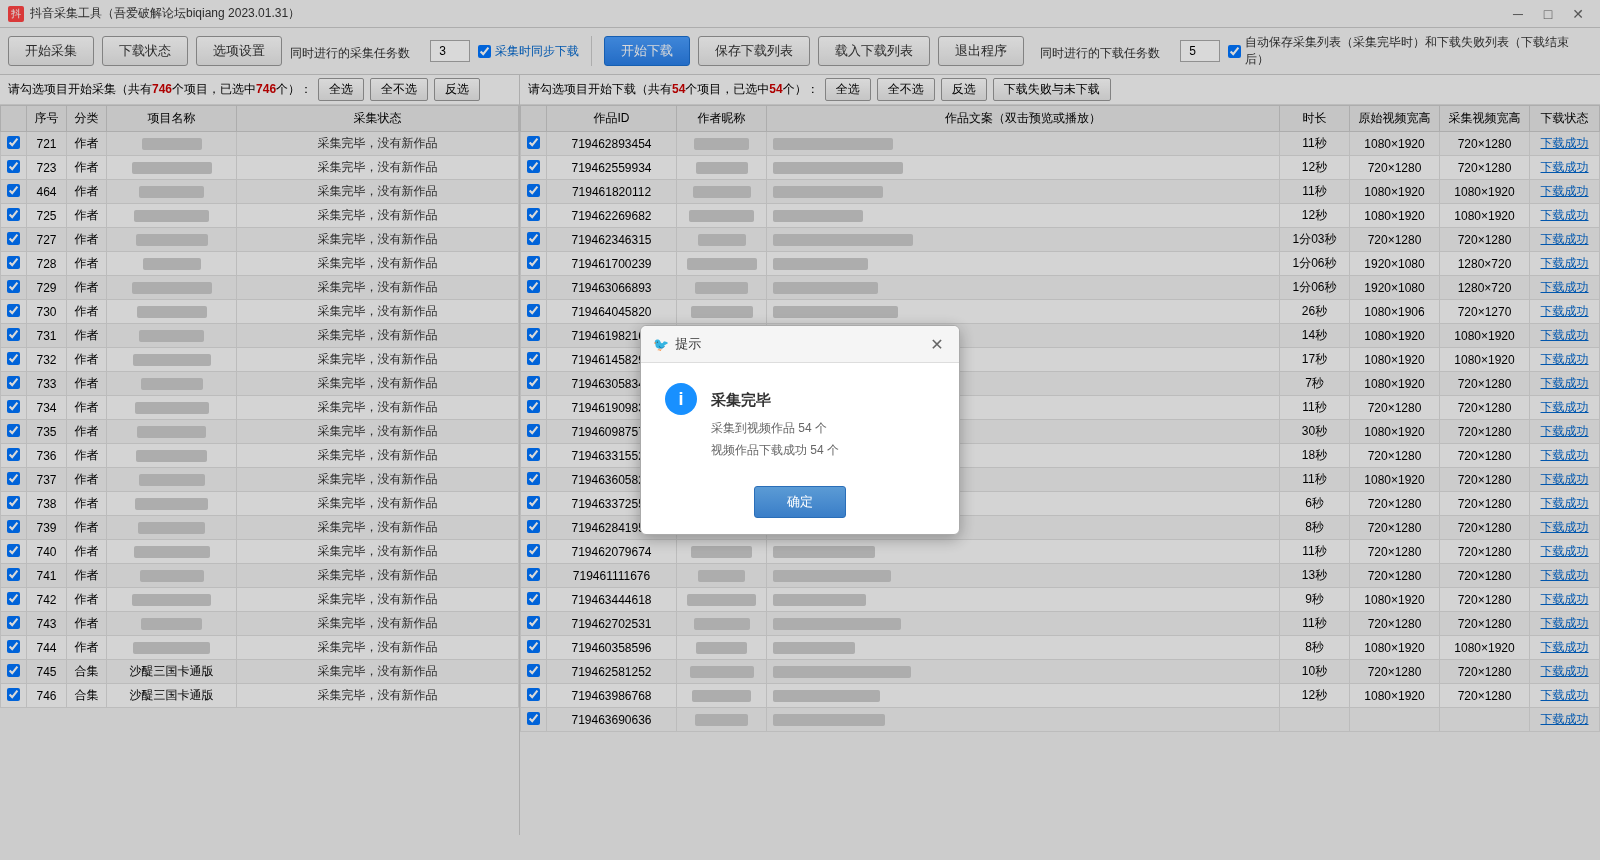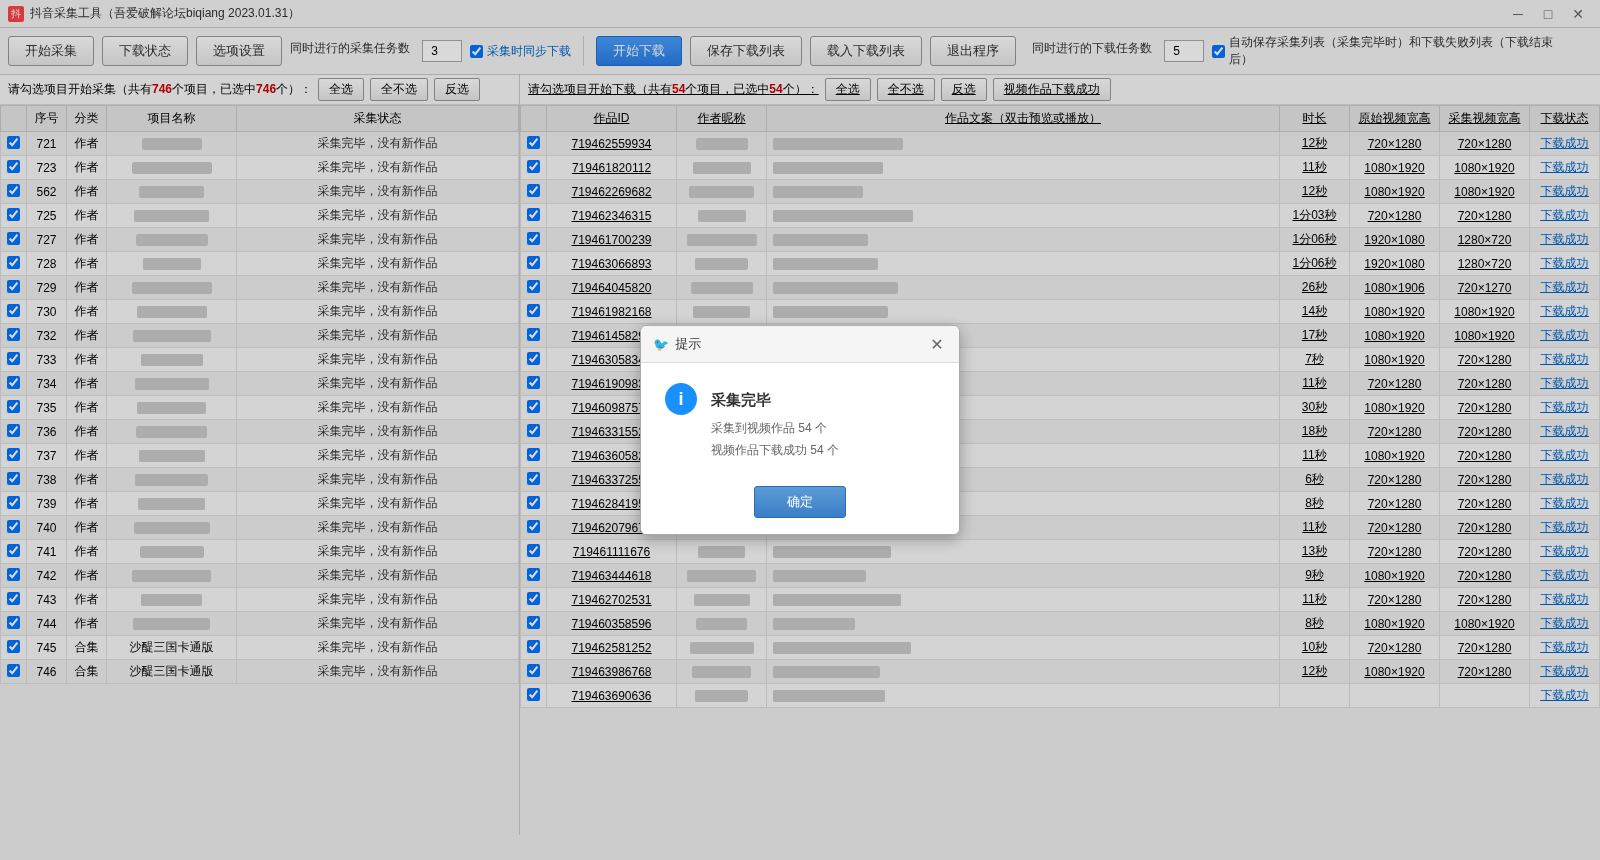--- a/index.html
+++ b/index.html
@@ -77,22 +77,22 @@
       white-space: nowrap;
     }
     .btn-primary {
       background: linear-gradient(to bottom, #4a9eff, #2a7fe8);
       color: white;
       border-color: #1a6fd0;
     }
 
     .toolbar-group {
       display: flex;
-      align-items: flex-start;
-      gap: 12px;
+      align-items: flex-end;
+      gap: 20px;
     }
     .toolbar-label { font-size: 12px; color: #333; }
     .spinner-input {
       width: 40px;
       height: 22px;
       border: 1px solid #aaa;
       text-align: center;
       font-size: 12px;
     }
     .checkbox-label {
@@ -123,21 +123,21 @@
       height: calc(860px - 28px - 46px - 26px);
     }
 
     .panel {
       flex: 1;
       display: flex;
       flex-direction: column;
       border-right: 1px solid #ccc;
       overflow: hidden;
     }
-    .panel:last-child { border-right: none; text-decoration: underline; }
+    .panel:last-child { border-right: none; }
 
     .panel-sub-toolbar {
       background: #f8f8f8;
       border-bottom: 1px solid #ddd;
       padding: 3px 8px;
       display: flex;
       align-items: center;
       gap: 6px;
       font-size: 12px;
     }
@@ -362,21 +362,21 @@
   </tr>
             <tr>
     <td style="width:24px;"><input type="checkbox" checked="" style=""></td>
     <td>723</td>
     <td>作者</td>
     <td><span class="blurred-cell" style="width:80px;"></span></td>
     <td class="status-complete">采集完毕，没有新作品</td>
   </tr>
             <tr>
     <td style="width:24px;"><input type="checkbox" checked="" style=""></td>
-    <td>562</td>
+    <td>464</td>
     <td>作者</td>
     <td><span class="blurred-cell" style="width:65px;"></span></td>
     <td class="status-complete">采集完毕，没有新作品</td>
   </tr>
             <tr>
     <td style="width:24px;"><input type="checkbox" checked="" style=""></td>
     <td>725</td>
     <td>作者</td>
     <td><span class="blurred-cell" style="width:75px;"></span></td>
     <td class="status-complete">采集完毕，没有新作品</td>
@@ -400,20 +400,27 @@
     <td>729</td>
     <td>作者</td>
     <td><span class="blurred-cell" style="width:80px;"></span></td>
     <td class="status-complete">采集完毕，没有新作品</td>
   </tr>
             <tr>
     <td style="width:24px;"><input type="checkbox" checked="" style=""></td>
     <td>730</td>
     <td>作者</td>
     <td><span class="blurred-cell" style="width:70px;"></span></td>
+    <td class="status-complete">采集完毕，没有新作品</td>
+  </tr>
+            <tr>
+    <td style="width:24px;"><input type="checkbox" checked="" style=""></td>
+    <td>731</td>
+    <td>作者</td>
+    <td><span class="blurred-cell" style="width:65px;"></span></td>
     <td class="status-complete">采集完毕，没有新作品</td>
   </tr>
             <tr>
     <td style="width:24px;"><input type="checkbox" checked="" style=""></td>
     <td>732</td>
     <td>作者</td>
     <td><span class="blurred-cell" style="width:78px;"></span></td>
     <td class="status-complete">采集完毕，没有新作品</td>
   </tr>
             <tr>
@@ -520,37 +527,47 @@
   </div>
 
   <div class="panel" style="flex:1;">
     <div class="panel-sub-toolbar">
       <span>
         <span>请勾选项目开始下载（共有</span><span class="count-highlight" style="color:#cc0000;font-weight:bold;">54</span><span>个项目，已选中</span><span class="count-highlight" style="color:#cc0000;font-weight:bold;">54</span><span>个）：</span>
       </span>
       <button class="small-btn">全选</button>
       <button class="small-btn">全不选</button>
       <button class="small-btn">反选</button>
-      <button class="small-btn">视频作品下载成功</button>
+      <button class="small-btn">下载失败与未下载</button>
     </div>
     <div class="table-container">
       <table>
         <thead>
           <tr>
             <th style="width:24px;"></th>
             <th style="width:130px;">作品ID</th>
             <th style="width:90px;">作者昵称</th>
             <th style="min-width:200px;text-align:center;">作品文案（双击预览或播放）</th>
             <th style="width:70px;">时长</th>
             <th style="width:90px;">原始视频宽高</th>
             <th style="width:90px;">采集视频宽高</th>
             <th style="width:70px;">下载状态</th>
           </tr>
         </thead>
         <tbody id="right-tbody">
+        <tr>
+    <td style="width:24px;"><input type="checkbox" checked="" style=""></td>
+    <td>719462893454</td>
+    <td><span class="blurred-cell" style="width:55px;"></span></td>
+    <td style="text-align:left;"><span class="blurred-cell" style="width:120px;"></span></td>
+    <td>11秒</td>
+    <td>1080×1920</td>
+    <td>720×1280</td>
+    <td class="link-blue">下载成功</td>
+  </tr>
             <tr>
     <td style="width:24px;"><input type="checkbox" checked="" style=""></td>
     <td>719462559934</td>
     <td><span class="blurred-cell" style="width:52px;"></span></td>
     <td style="text-align:left;"><span class="blurred-cell" style="width:130px;"></span></td>
     <td>12秒</td>
     <td>720×1280</td>
     <td>720×1280</td>
     <td class="link-blue">下载成功</td>
   </tr>

